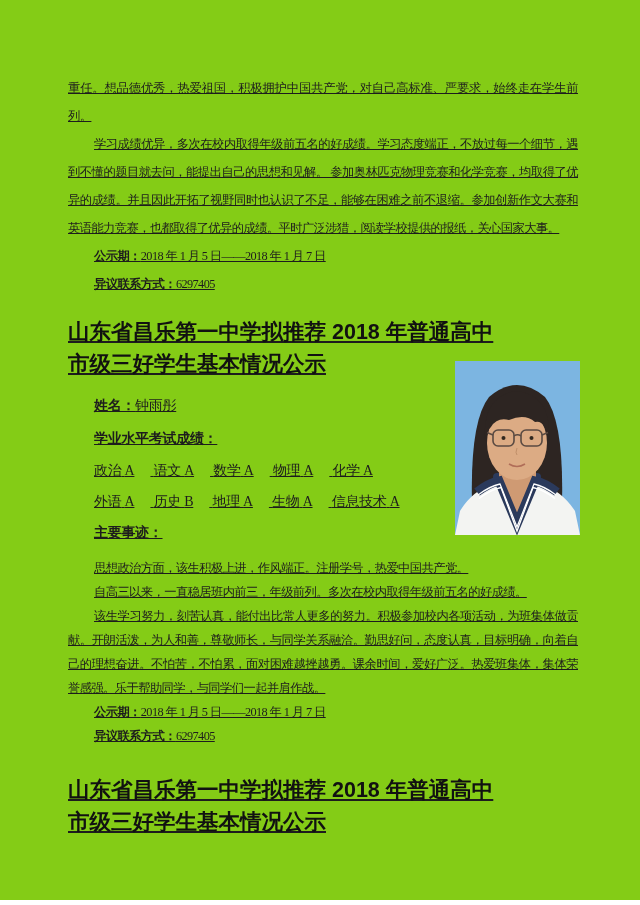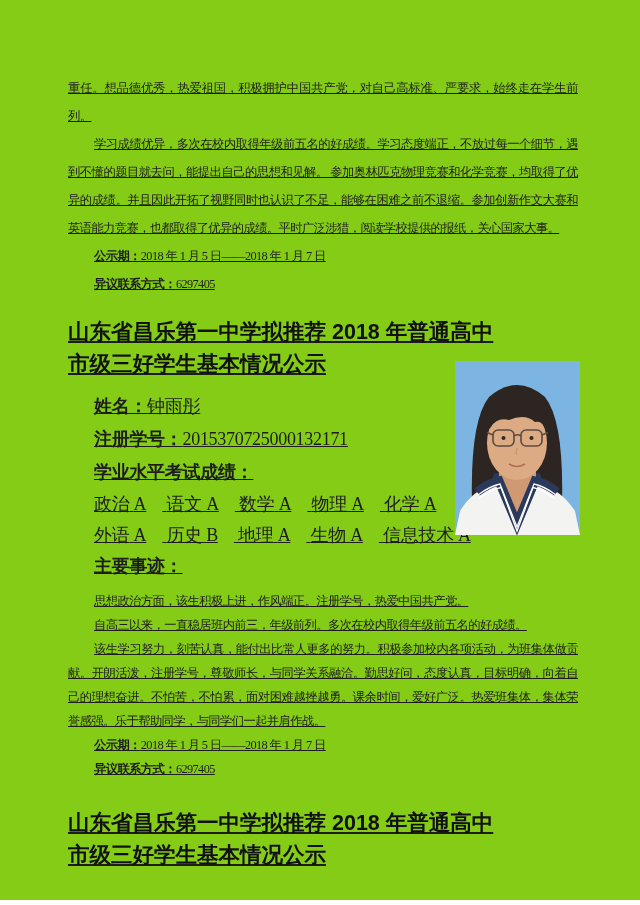--- a/index.html
+++ b/index.html
@@ -18,21 +18,21 @@
   
   .doc-title{
     font-family:"Liberation Sans","DejaVu Sans",sans-serif;
     font-weight:bold;font-size:21.5px;line-height:32px;text-align:left;
     color:#111;margin:18px 0 16px 0;letter-spacing:0;
   }
   .doc-title div{white-space:nowrap;}
   .doc-title--last{margin-top:26px;}
   
   .info-line{
-    margin:0 0 13px 26px;font-size:18px;line-height:20px;letter-spacing:-0.3px;
+    margin:0 0 13px 26px;font-size:14px;line-height:20px;letter-spacing:-0.3px;
   }
   .info-line.tight{margin-bottom:12px;}
   .exam-row{margin-bottom:11px;}
   .exam-cell{margin-right:16px;white-space:nowrap;}
   
   .deeds p{
     margin:0;font-size:12.3px;line-height:24px;letter-spacing:-0.6px;text-align:justify;
   }
   
   .photo{
@@ -52,21 +52,20 @@
       <p class="indent"><span class="label">异议联系方式：</span><span>6297405</span></p>
     </div>
 
     <div class="doc-title">
       <div>山东省昌乐第一中学拟推荐 2018 年普通高中</div>
       <div>市级三好学生基本情况公示</div>
     </div>
 
     <div class="info">
       <p class="info-line"><span class="label">姓名：</span><span>钟雨彤</span></p>
-      <p class="info-line"><span class="label">注册学号：</span><span>2015370725000132171</span></p>
 
       <p class="info-line tight"><span class="label">学业水平考试成绩：</span></p>
       <p class="info-line exam-row">
         <span class="exam-cell"><span>政治</span> <span>A</span></span>
         <span class="exam-cell"><span>语文</span> <span>A</span></span>
         <span class="exam-cell"><span>数学</span> <span>A</span></span>
         <span class="exam-cell"><span>物理</span> <span>A</span></span>
         <span class="exam-cell"><span>化学</span> <span>A</span></span>
       </p>
       <p class="info-line exam-row">
@@ -76,21 +75,21 @@
         <span class="exam-cell"><span>生物</span> <span>A</span></span>
         <span class="exam-cell"><span>信息技术</span> <span>A</span></span>
       </p>
 
       <p class="info-line"><span class="label">主要事迹：</span></p>
     </div>
 
     <div class="deeds">
       <p class="indent">思想政治方面，该生积极上进，作风端正。注册学号，热爱中国共产党。</p>
       <p class="indent">自高三以来，一直稳居班内前三，年级前列。多次在校内取得年级前五名的好成绩。</p>
-      <p class="indent">该生学习努力，刻苦认真，能付出比常人更多的努力。积极参加校内各项活动，为班集体做贡献。开朗活泼，注册学号，尊敬师长，与同学关系融洽。勤思好问，态度认真，目标明确，向着自己的理想奋进。不怕苦，不怕累，面对困难越挫越勇。课余时间，爱好广泛。热爱班集体，集体荣誉感强。乐于帮助同学，与同学们一起并肩作战。</p>
+      <p class="indent">该生学习努力，刻苦认真，能付出比常人更多的努力。积极参加校内各项活动，为班集体做贡献。开朗活泼，为人和善，尊敬师长，与同学关系融洽。勤思好问，态度认真，目标明确，向着自己的理想奋进。不怕苦，不怕累，面对困难越挫越勇。课余时间，爱好广泛。热爱班集体，集体荣誉感强。乐于帮助同学，与同学们一起并肩作战。</p>
       <p class="indent"><span class="label">公示期：</span><span>2018 年 1 月 5 日——2018 年 1 月 7 日</span></p>
       <p class="indent"><span class="label">异议联系方式：</span><span>6297405</span></p>
     </div>
 
     <div class="doc-title doc-title--last">
       <div>山东省昌乐第一中学拟推荐 2018 年普通高中</div>
       <div>市级三好学生基本情况公示</div>
     </div>
 
   </div>

